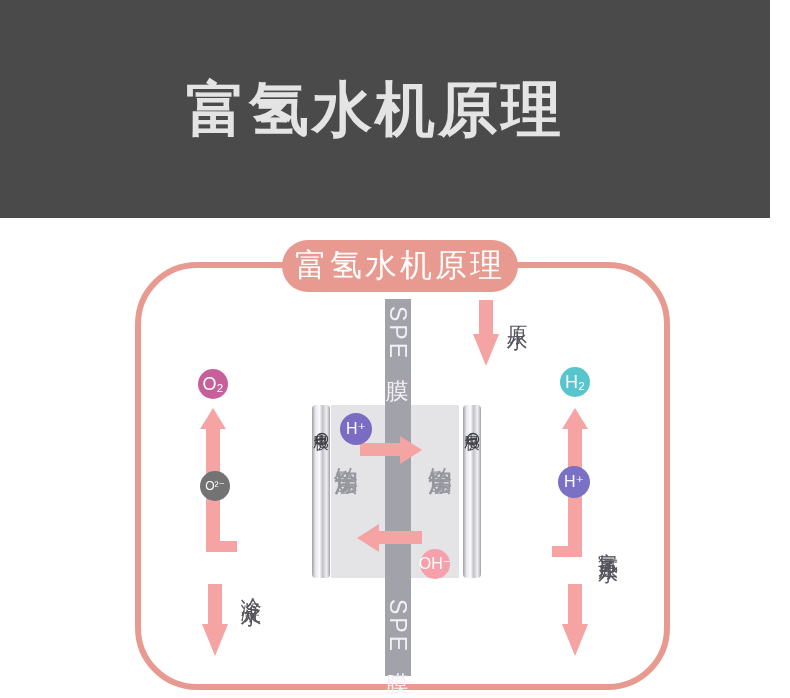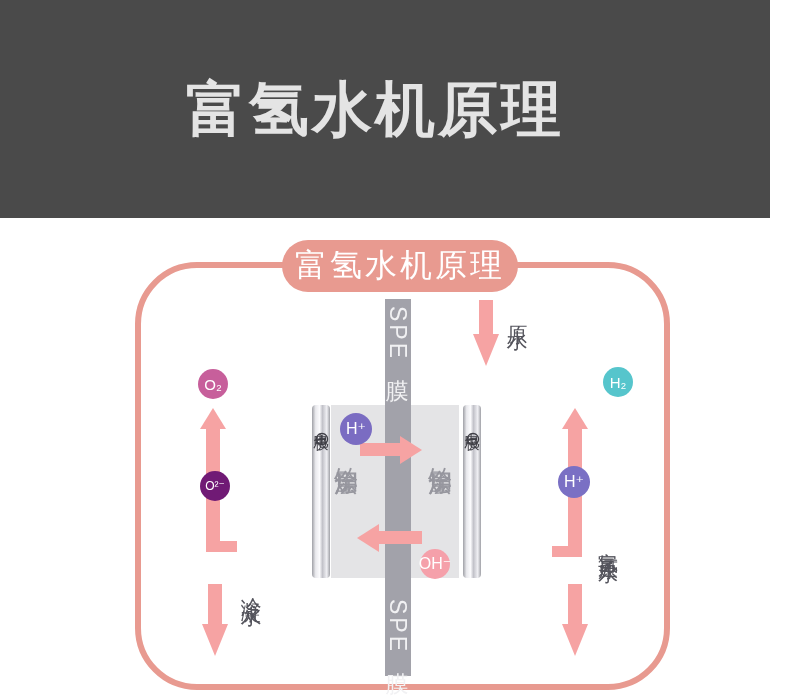--- a/index.html
+++ b/index.html
@@ -64,26 +64,26 @@
   .a-body { position:absolute; background:#f6a3a3; z-index:4; }
   .a-head { position:absolute; width:0; height:0; z-index:4; }
   .head-down  { border-left:13px solid transparent; border-right:13px solid transparent; border-top:32px solid #f6a3a3; }
   .head-up    { border-left:13px solid transparent; border-right:13px solid transparent; border-bottom:21px solid #f6a3a3; }
   .head-right { border-top:14px solid transparent; border-bottom:14px solid transparent; border-left:22px solid #f6a3a3; }
   .head-left  { border-top:14px solid transparent; border-bottom:14px solid transparent; border-right:22px solid #f6a3a3; }
 
   
   .particle {
     position:absolute; border-radius:50%; display:flex; align-items:center; justify-content:center;
-    color:#fff; z-index:5; font-size:15px; line-height:1;
+    color:#fff; z-index:5; font-size:18px; line-height:1;
   }
   .p-o2      { left:198px; top:369px; width:30px; height:30px; }
   .p-o-ion   { left:200px; top:471px; width:30px; height:30px; font-size:12px; }
   .p-h-left  { left:340px; top:413px; width:32px; height:32px; font-size:16px; }
-  .p-h2      { left:560px; top:367px; width:30px; height:30px;margin-left:43px; }
+  .p-h2      { left:560px; top:367px; width:30px; height:30px; }
   .p-h-right { left:558px; top:466px; width:32px; height:32px; font-size:16px; }
   .p-oh      { left:420px; top:549px; width:30px; height:30px; font-size:16px; }
 
   
   .vlabel {
     position:absolute; transform:translateX(-50%); writing-mode:vertical-rl; text-orientation:upright;
     color:#54545c; font-size:21px; letter-spacing:4px; z-index:4; white-space:nowrap;
   }
   .vlabel.raw { left:517px; top:309px; }
   .vlabel.cond { left:251px; top:581px; }
@@ -140,19 +140,19 @@
   <div class="a-head head-down" style="left:562px; top:624px;"></div>
   <div class="vlabel rich">富氢还原水</div>
 
   <div class="a-body" style="left:360px; top:443px; width:40px; height:13px;"></div>
   <div class="a-head head-right" style="left:400px; top:436px;"></div>
 
   <div class="a-head head-left" style="left:357px; top:524px;"></div>
   <div class="a-body" style="left:379px; top:531px; width:43px; height:13px;"></div>
 
   <div class="particle p-o2" style="background: rgb(199, 95, 155);">O₂</div>
-  <div class="particle p-o-ion" style="background: #701a75;">O²⁻</div>
+  <div class="particle p-o-ion" style="background: #737373;">O²⁻</div>
   <div class="particle p-h-left" style="background: rgb(122, 108, 194);">H⁺</div>
   <div class="particle p-h2" style="background: rgb(86, 197, 204);">H₂</div>
   <div class="particle p-h-right" style="background: rgb(122, 112, 196);">H⁺</div>
   <div class="particle p-oh" style="background: rgb(245, 160, 170);">OH⁻</div>
 
 </div>
 
 </body></html>

